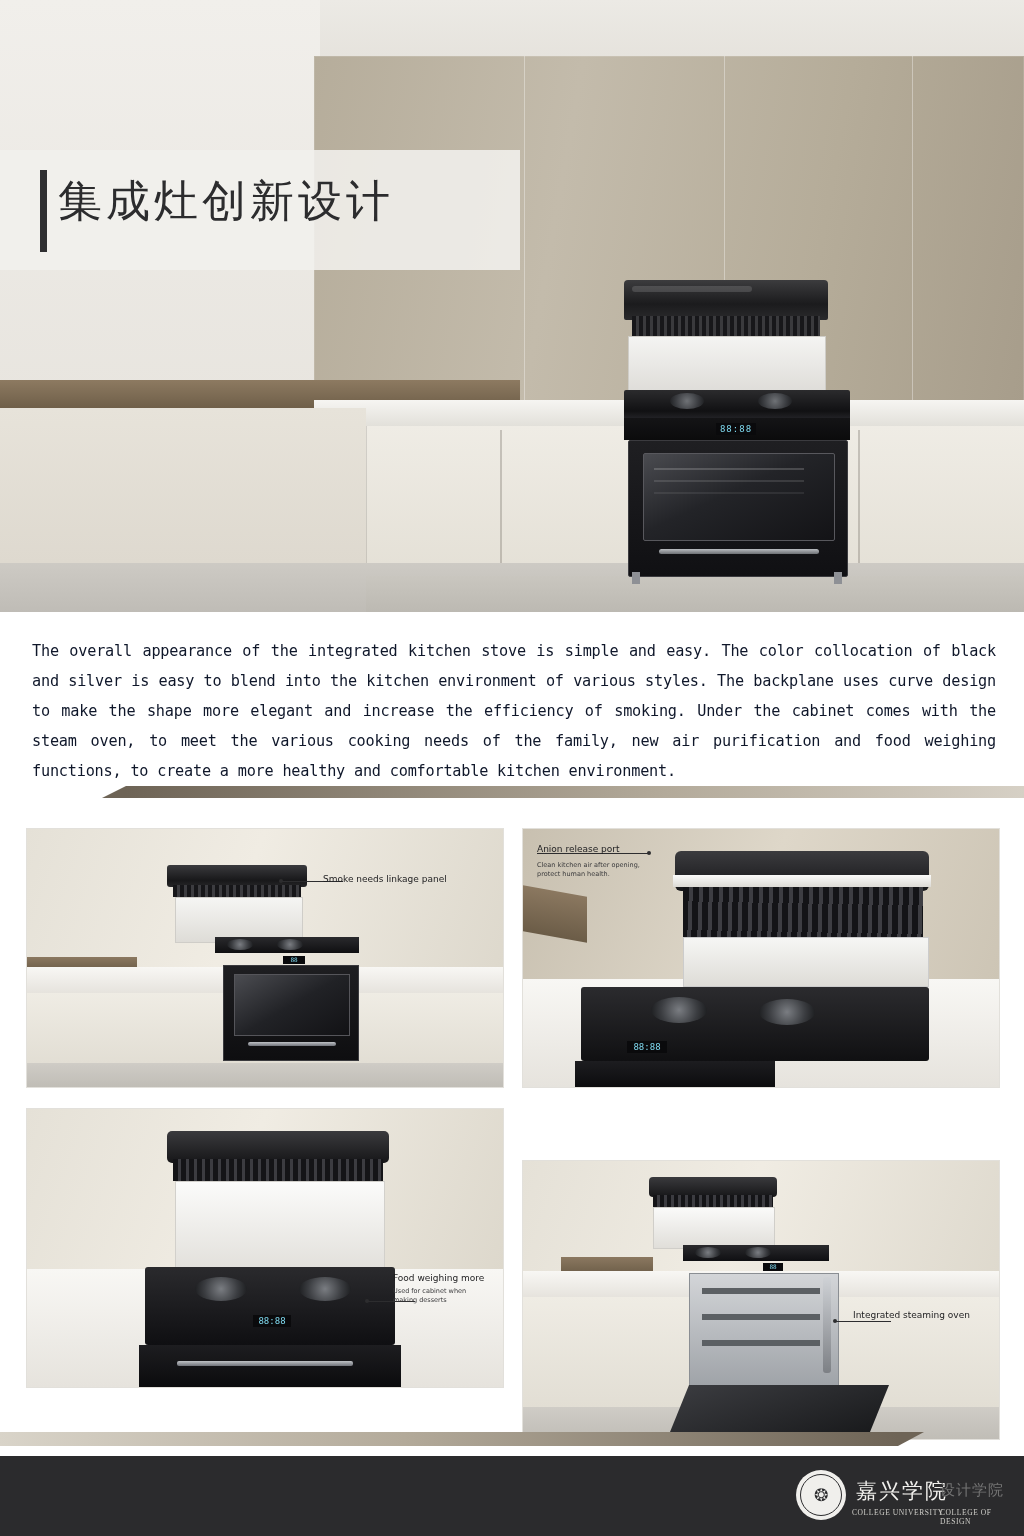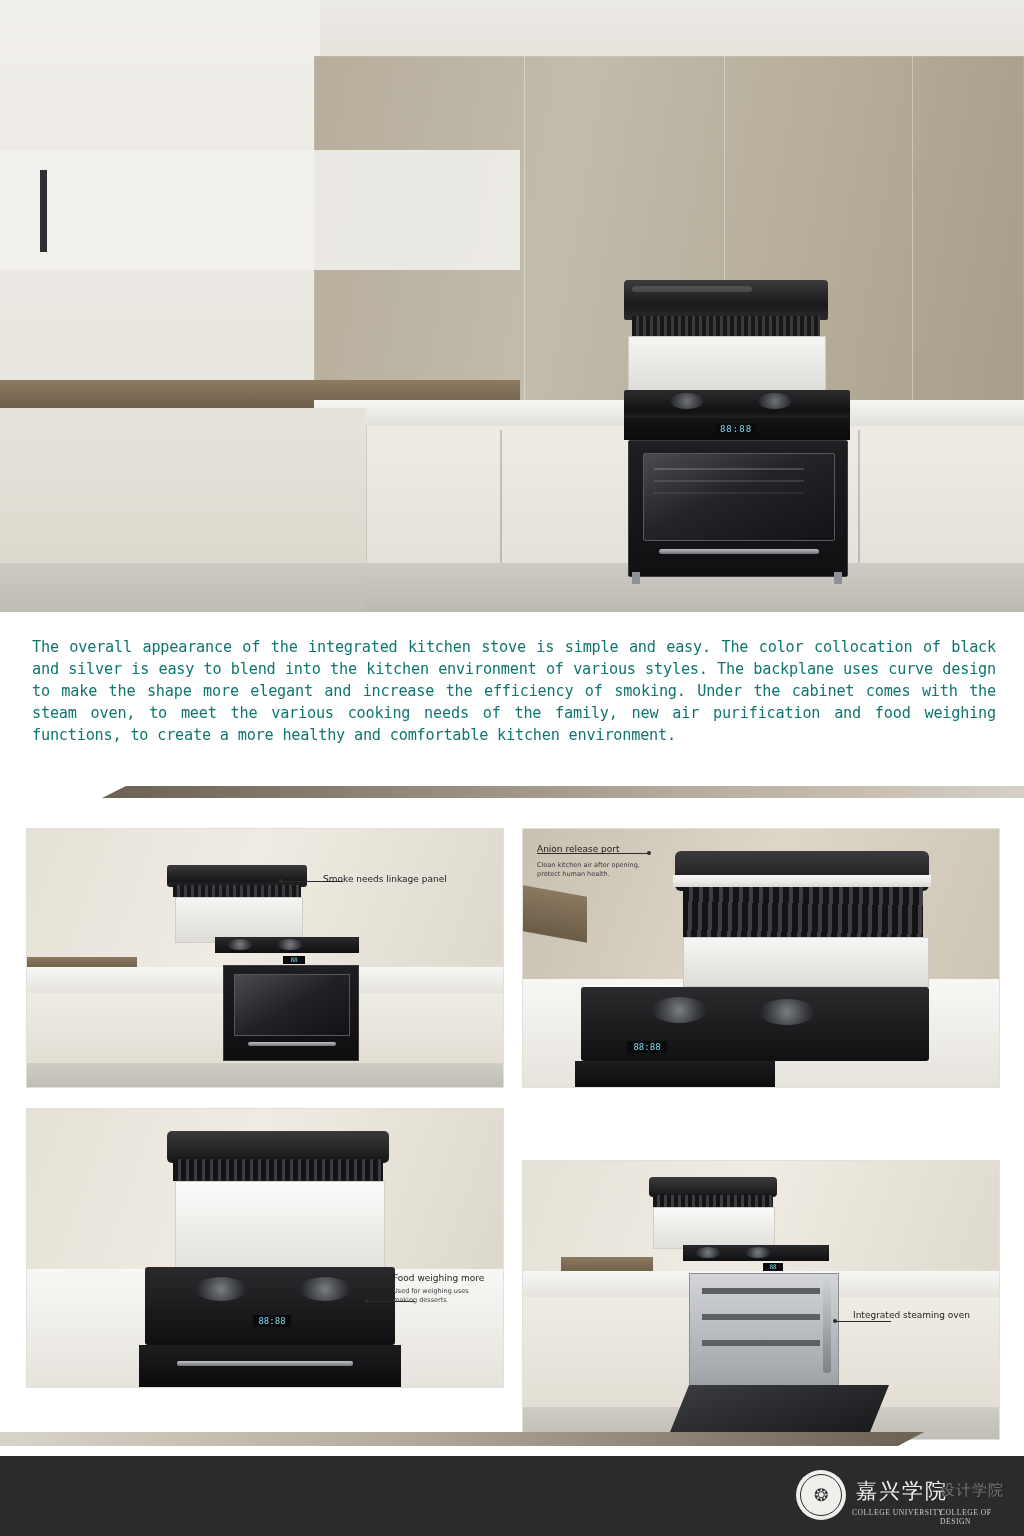--- a/index.html
+++ b/index.html
@@ -162,21 +162,21 @@
   .title-en {
     position: absolute; left: 60px; top: 226px;
     font-size: 16px; color: #3a3a3c; letter-spacing: 5.2px;
     font-family: "Liberation Serif", serif; white-space: nowrap;
   }
 
   
   .desc {
     position: absolute; left: 32px; top: 636px; width: 964px;
     font-family: "DejaVu Sans Mono", monospace;
-    font-size: 15.2px; line-height: 22px; color: #0f766e;
+    font-size: 15.2px; line-height: 30px; color: #0f172a;
     text-align: justify;
     letter-spacing: -0.2px;
   }
 
   
   .bar-top {
     position: absolute; left: 126px; top: 786px; width: 898px; height: 12px;
     background: linear-gradient(90deg,#6e6456 0%, #b3aa9a 60%, #d6d0c5 100%);
   }
   .bar-top-tri {
@@ -307,20 +307,21 @@
     <div class="oven-body">
       <div class="oven-glass"></div>
       <div class="oven-handle"></div>
     </div>
     <div class="stove-legL"></div>
     <div class="stove-legR"></div>
   </div>
 
   <div class="title-band"></div>
   <div class="title-bar"></div>
+  <div class="title-cn">集成灶创新设计</div>
 </div>
 
 <div class="desc">The overall appearance of the integrated kitchen stove is simple and easy. The color collocation of black and silver is easy to blend into the kitchen environment of various styles. The backplane uses curve design to make the shape more elegant and increase the efficiency of smoking. Under the cabinet comes with the steam oven, to meet the various cooking needs of the family, new air purification and food weighing functions, to create a more healthy and comfortable kitchen environment.</div>
 
 <div class="bar-top-tri"></div>
 <div class="bar-top"></div>
 
 <div class="photo p1">
   <div class="sc-wall-lite"></div>
   <div class="sc-wood" style="left:0;top:128px;width:110px;height:14px"></div>
@@ -380,21 +381,21 @@
   <div style="position:absolute;left:118px;top:158px;width:250px;height:78px;background:linear-gradient(180deg,#2a2a2d,#0f0f12);border-radius:3px"></div>
   <div class="mini-burner" style="left:168px;top:168px;width:52px;height:24px"></div>
   <div class="mini-burner" style="left:272px;top:168px;width:52px;height:24px"></div>
   <div class="mini-disp" style="left:226px;top:206px;width:38px;height:12px;font-size:9px;line-height:12px">88:88</div>
   <div style="position:absolute;left:112px;top:236px;width:262px;height:42px;background:linear-gradient(180deg,#1d1d20,#0b0b0d)"></div>
   <div class="mini-handle" style="left:150px;top:252px;width:176px;height:5px"></div>
 
   <div class="callout-dot" style="left:338px;top:190px"></div>
   <div class="callout-line" style="left:340px;top:192px;width:48px"></div>
   <div class="callout-title" style="left:366px;top:164px">Food weighing more</div>
-  <div class="callout-sub" style="left:366px;top:178px;white-space:pre">Used for weighing uses
+  <div class="callout-sub" style="left:366px;top:178px;white-space:pre">Used for cabinet when
 making desserts</div>
 </div>
 
 <div class="photo p4">
   <div class="sc-wall-lite"></div>
   <div class="sc-wood" style="left:38px;top:96px;width:92px;height:18px"></div>
   <div class="sc-counter" style="top:110px;height:26px"></div>
   <div class="sc-cab" style="top:136px;height:110px"></div>
   <div class="sc-floor" style="top:246px;height:32px"></div>
 

